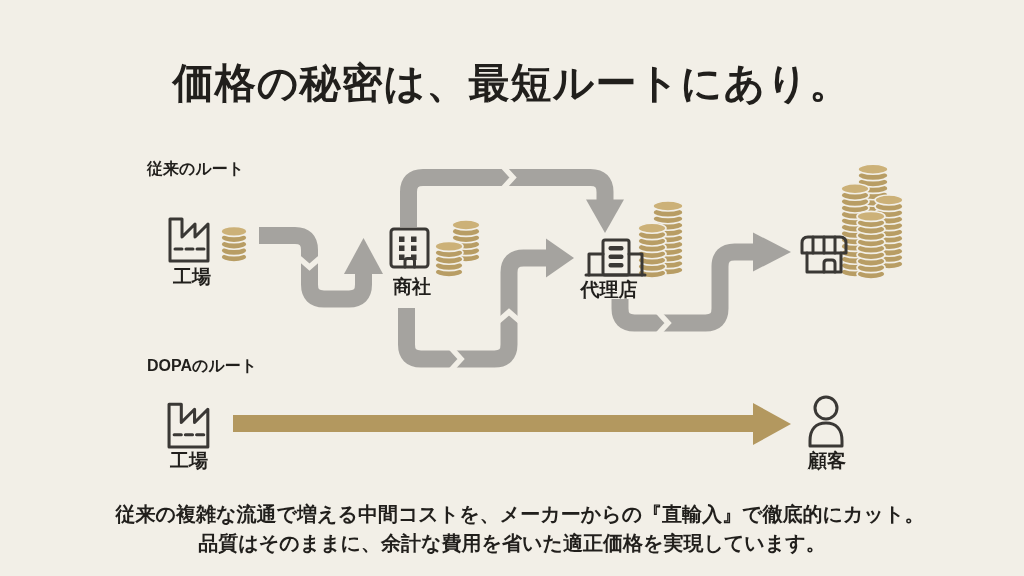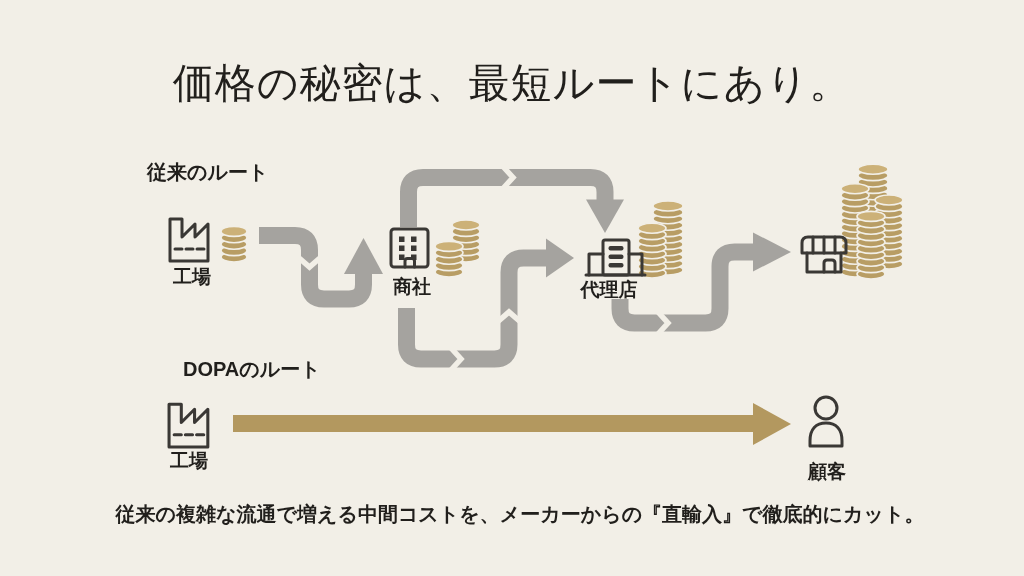--- a/index.html
+++ b/index.html
@@ -3,33 +3,33 @@
 <meta charset="utf-8">
 <style>
   :root{
     --background:#f2efe7; --route-gray:#a5a39f; --gold:#b3985f;
     --coin:#b89d64; --coin-top:#ccb178; --icon-stroke:#3a3835; --text:#211f1c;
   }
   html,body{margin:0;padding:0;background:#ddd;}
   .stage{position:relative;width:1024px;height:576px;background:var(--background);
     overflow:hidden;font-family:"Liberation Sans","DejaVu Sans",sans-serif;}
   .title{position:absolute;top:56px;left:0;width:1024px;text-align:center;
-    font-family:"Liberation Serif","DejaVu Serif",serif;font-size:41px;font-weight:400;
+    font-family:"Liberation Serif","DejaVu Serif",serif;font-size:41px;font-weight:700;
     color:var(--text);letter-spacing:1px;}
-  .route-label{position:absolute;font-size:20px;font-weight:700;color:var(--text);}
+  .route-label{position:absolute;font-size:16px;font-weight:700;color:var(--text);}
   .route-label.r1{left:147px;top:159px;}
-  .route-label.r2{left:147px;top:356px;margin-left:36px;}
+  .route-label.r2{left:147px;top:356px;}
   .node-label{position:absolute;width:110px;text-align:center;font-size:19px;
     font-weight:700;color:var(--text);}
   .nl-factory1{left:137px;top:264px;}
   .nl-trader  {left:357px;top:274px;}
   .nl-agency  {left:554px;top:277px;text-align:center;}
   .nl-retail  {left:768px;top:277px;}
   .nl-factory2{left:134px;top:448px;}
-  .nl-customer{left:772px;top:448px;margin-top:11px;}
+  .nl-customer{left:772px;top:448px;}
   .footer-line{position:absolute;left:0;width:1024px;text-align:center;font-size:20px;
     font-weight:700;color:var(--text);}
   .footer-line.l1{top:501px;margin-left:8px;}
   .footer-line.l2{top:530px;}
   svg.layer{position:absolute;left:0;top:0;}
   .gpath{fill:none;stroke:var(--route-gray);stroke-width:17;}
   .ghead{fill:var(--route-gray);stroke:none;}
   .cut{fill:none;stroke:var(--background);stroke-width:5.5;}
   .goldbar{fill:var(--gold);stroke:none;}
   .icon{fill:none;stroke:var(--icon-stroke);stroke-width:3;
@@ -209,13 +209,14 @@
   <div class="route-label r1">従来のルート</div>
   <div class="node-label nl-factory1">工場</div>
   <div class="node-label nl-trader">商社</div>
   <div class="node-label nl-agency">代理店</div>
 
   <div class="route-label r2">DOPAのルート</div>
   <div class="node-label nl-factory2">工場</div>
   <div class="node-label nl-customer">顧客</div>
 
   <div class="footer-line l1">従来の複雑な流通で増える中間コストを、メーカーからの『直輸入』で徹底的にカット。</div>
+  <div class="footer-line l2">品質はそのままに、余計な費用を省いた適正価格を実現しています。</div>
 </div>
 
 </body></html>

